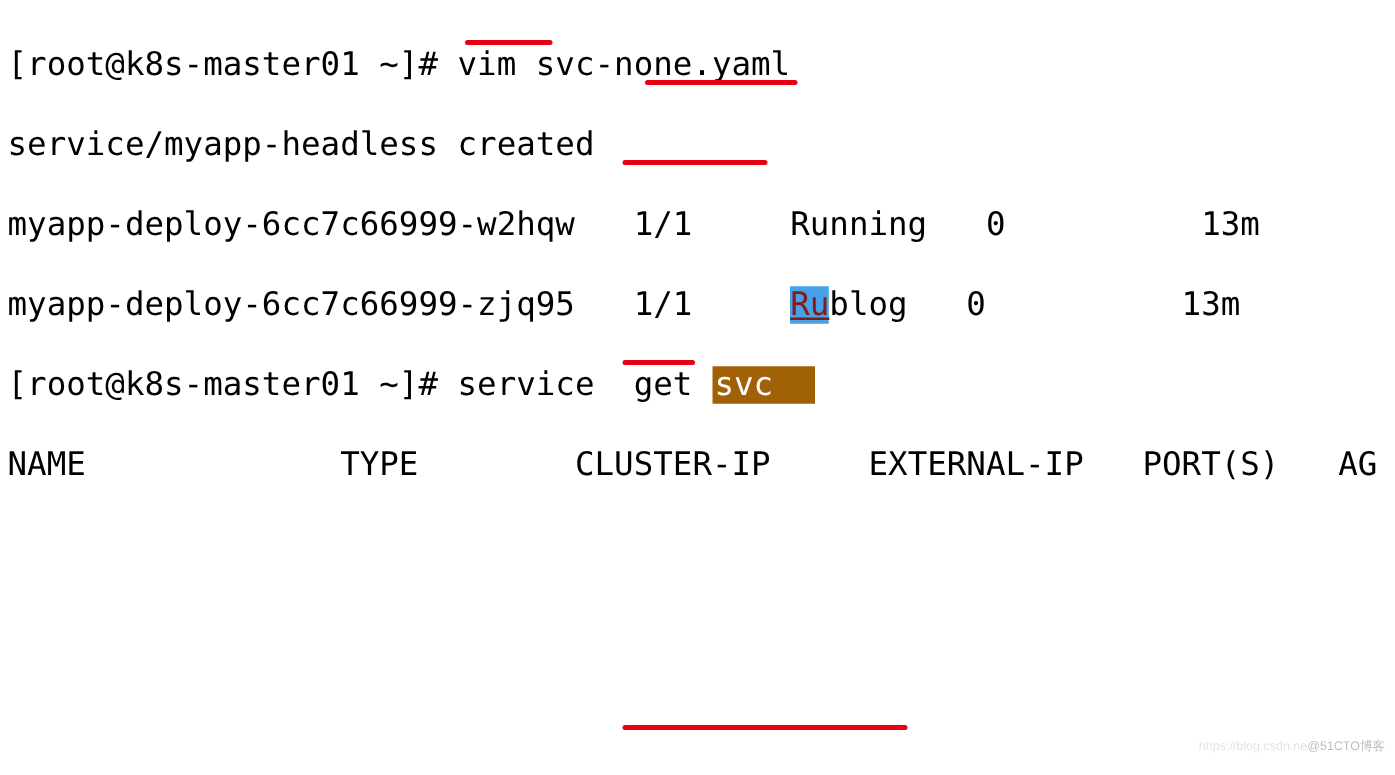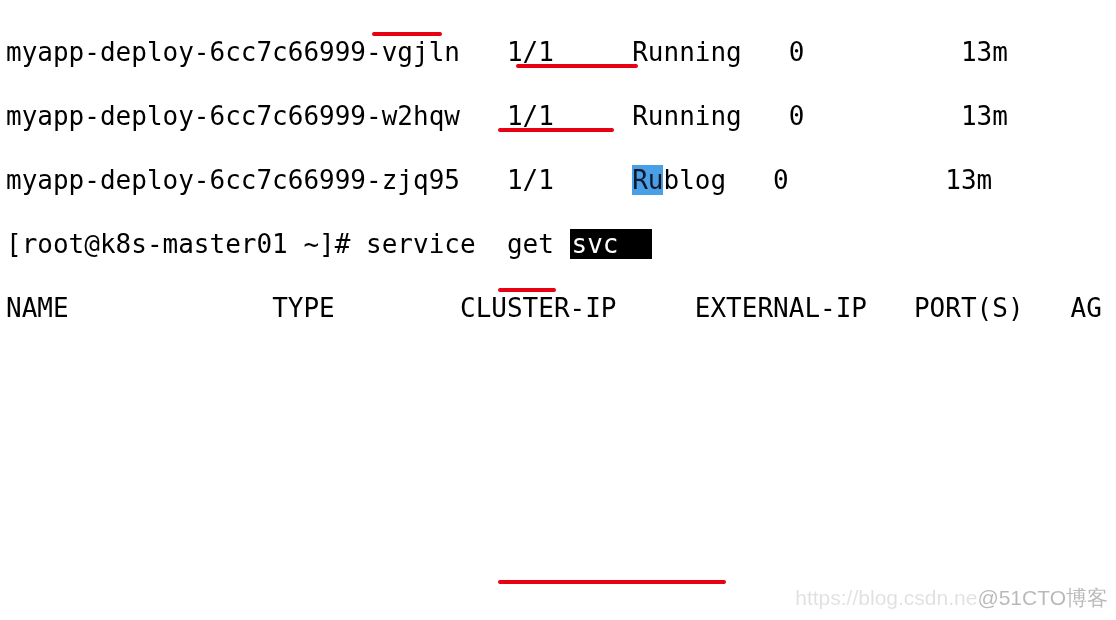--- a/index.html
+++ b/index.html
@@ -23,45 +23,47 @@
   }
   .line { position: relative; height: 32px; }
   .underline-red {
     position: absolute;
     height: 4px;
     background: #e60012;
     border-radius: 2px;
   }
   .hl-blue {
     background: #4aa0e6;
-    color: #0f172a;
+    color: #7f1d1d;
     display: inline;
+    text-decoration: underline;
   }
   .hl-black {
-    background: #000000;
+    background: #a16207;
     color: #ffffff;
     display: inline;
     padding: 0 2px;
   }
   .watermark {
     position: absolute;
     right: 8px;
     bottom: 6px;
     font-family: Arial, sans-serif;
-    font-size: 21px;
+    font-size: 10px;
     color: rgba(0,0,0,0.28);
     letter-spacing: 0;
   }
   .watermark .faint { color: rgba(0,0,0,0.12); }
 </style>
 </head>
 <body>
 
 <div class="terminal">
-<div class="line"><span>myapp-deploy-6cc7c66999-vgjln</span><span>   </span><span>1/1</span><span>     </span><span>Running</span><span>   </span><span>0</span><span>          </span><span>13m</span></div>
+<div class="line"><span>[root@k8s-master01 ~]# </span><span>vim svc-none.yaml</span></div>
+<div class="line"><span>service/myapp-headless created</span></div>
 <div class="line"><span>myapp-deploy-6cc7c66999-w2hqw</span><span>   </span><span>1/1</span><span>     </span><span>Running</span><span>   </span><span>0</span><span>          </span><span>13m</span></div>
 <div class="line"><span>myapp-deploy-6cc7c66999-zjq95</span><span>   </span><span>1/1</span><span>     </span><span class="hl-blue">Ru</span><span>blog</span><span>   </span><span>0</span><span>          </span><span>13m</span></div>
 <div class="line"><span>[root@k8s-master01 ~]# </span><span>service  get </span><span class="hl-black">svc  </span></div>
 <div class="line"><span>NAME</span><span>             </span><span>TYPE</span><span>        </span><span>CLUSTER-IP</span><span>     </span><span>EXTERNAL-IP</span><span>   </span><span>PORT(S)</span><span>   </span><span>AG</span></div>
 
 
 
 
 
 

